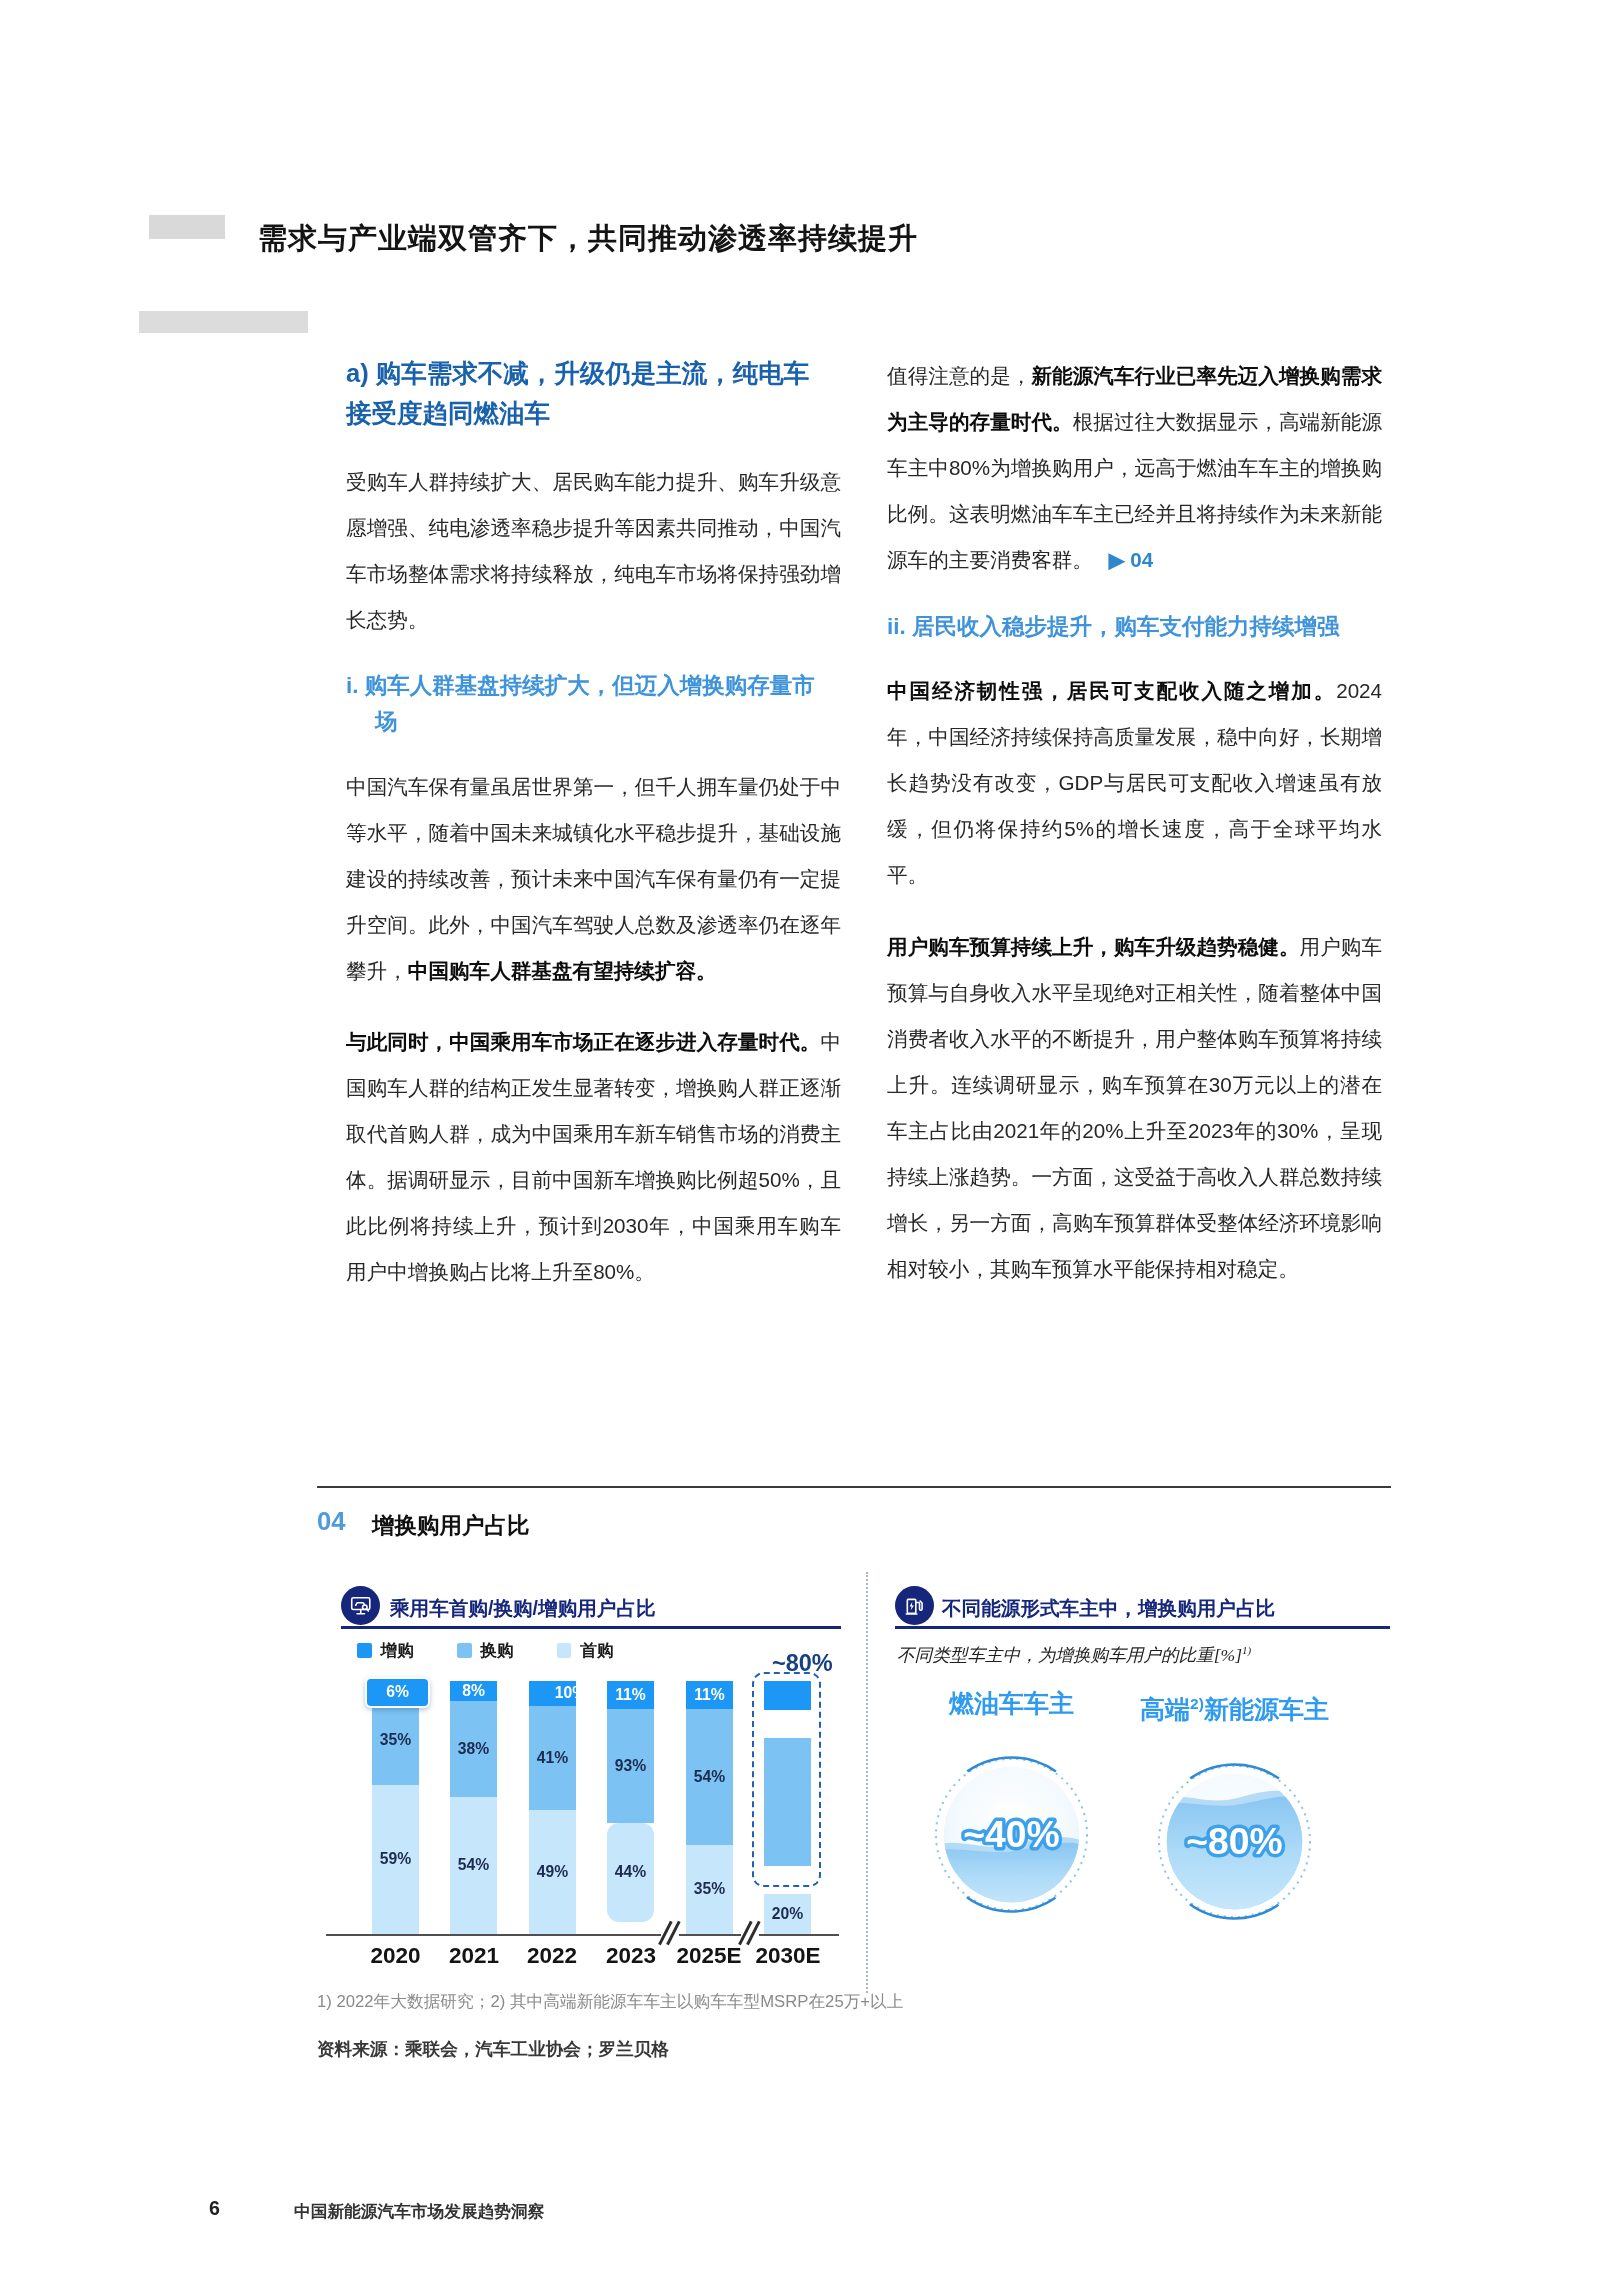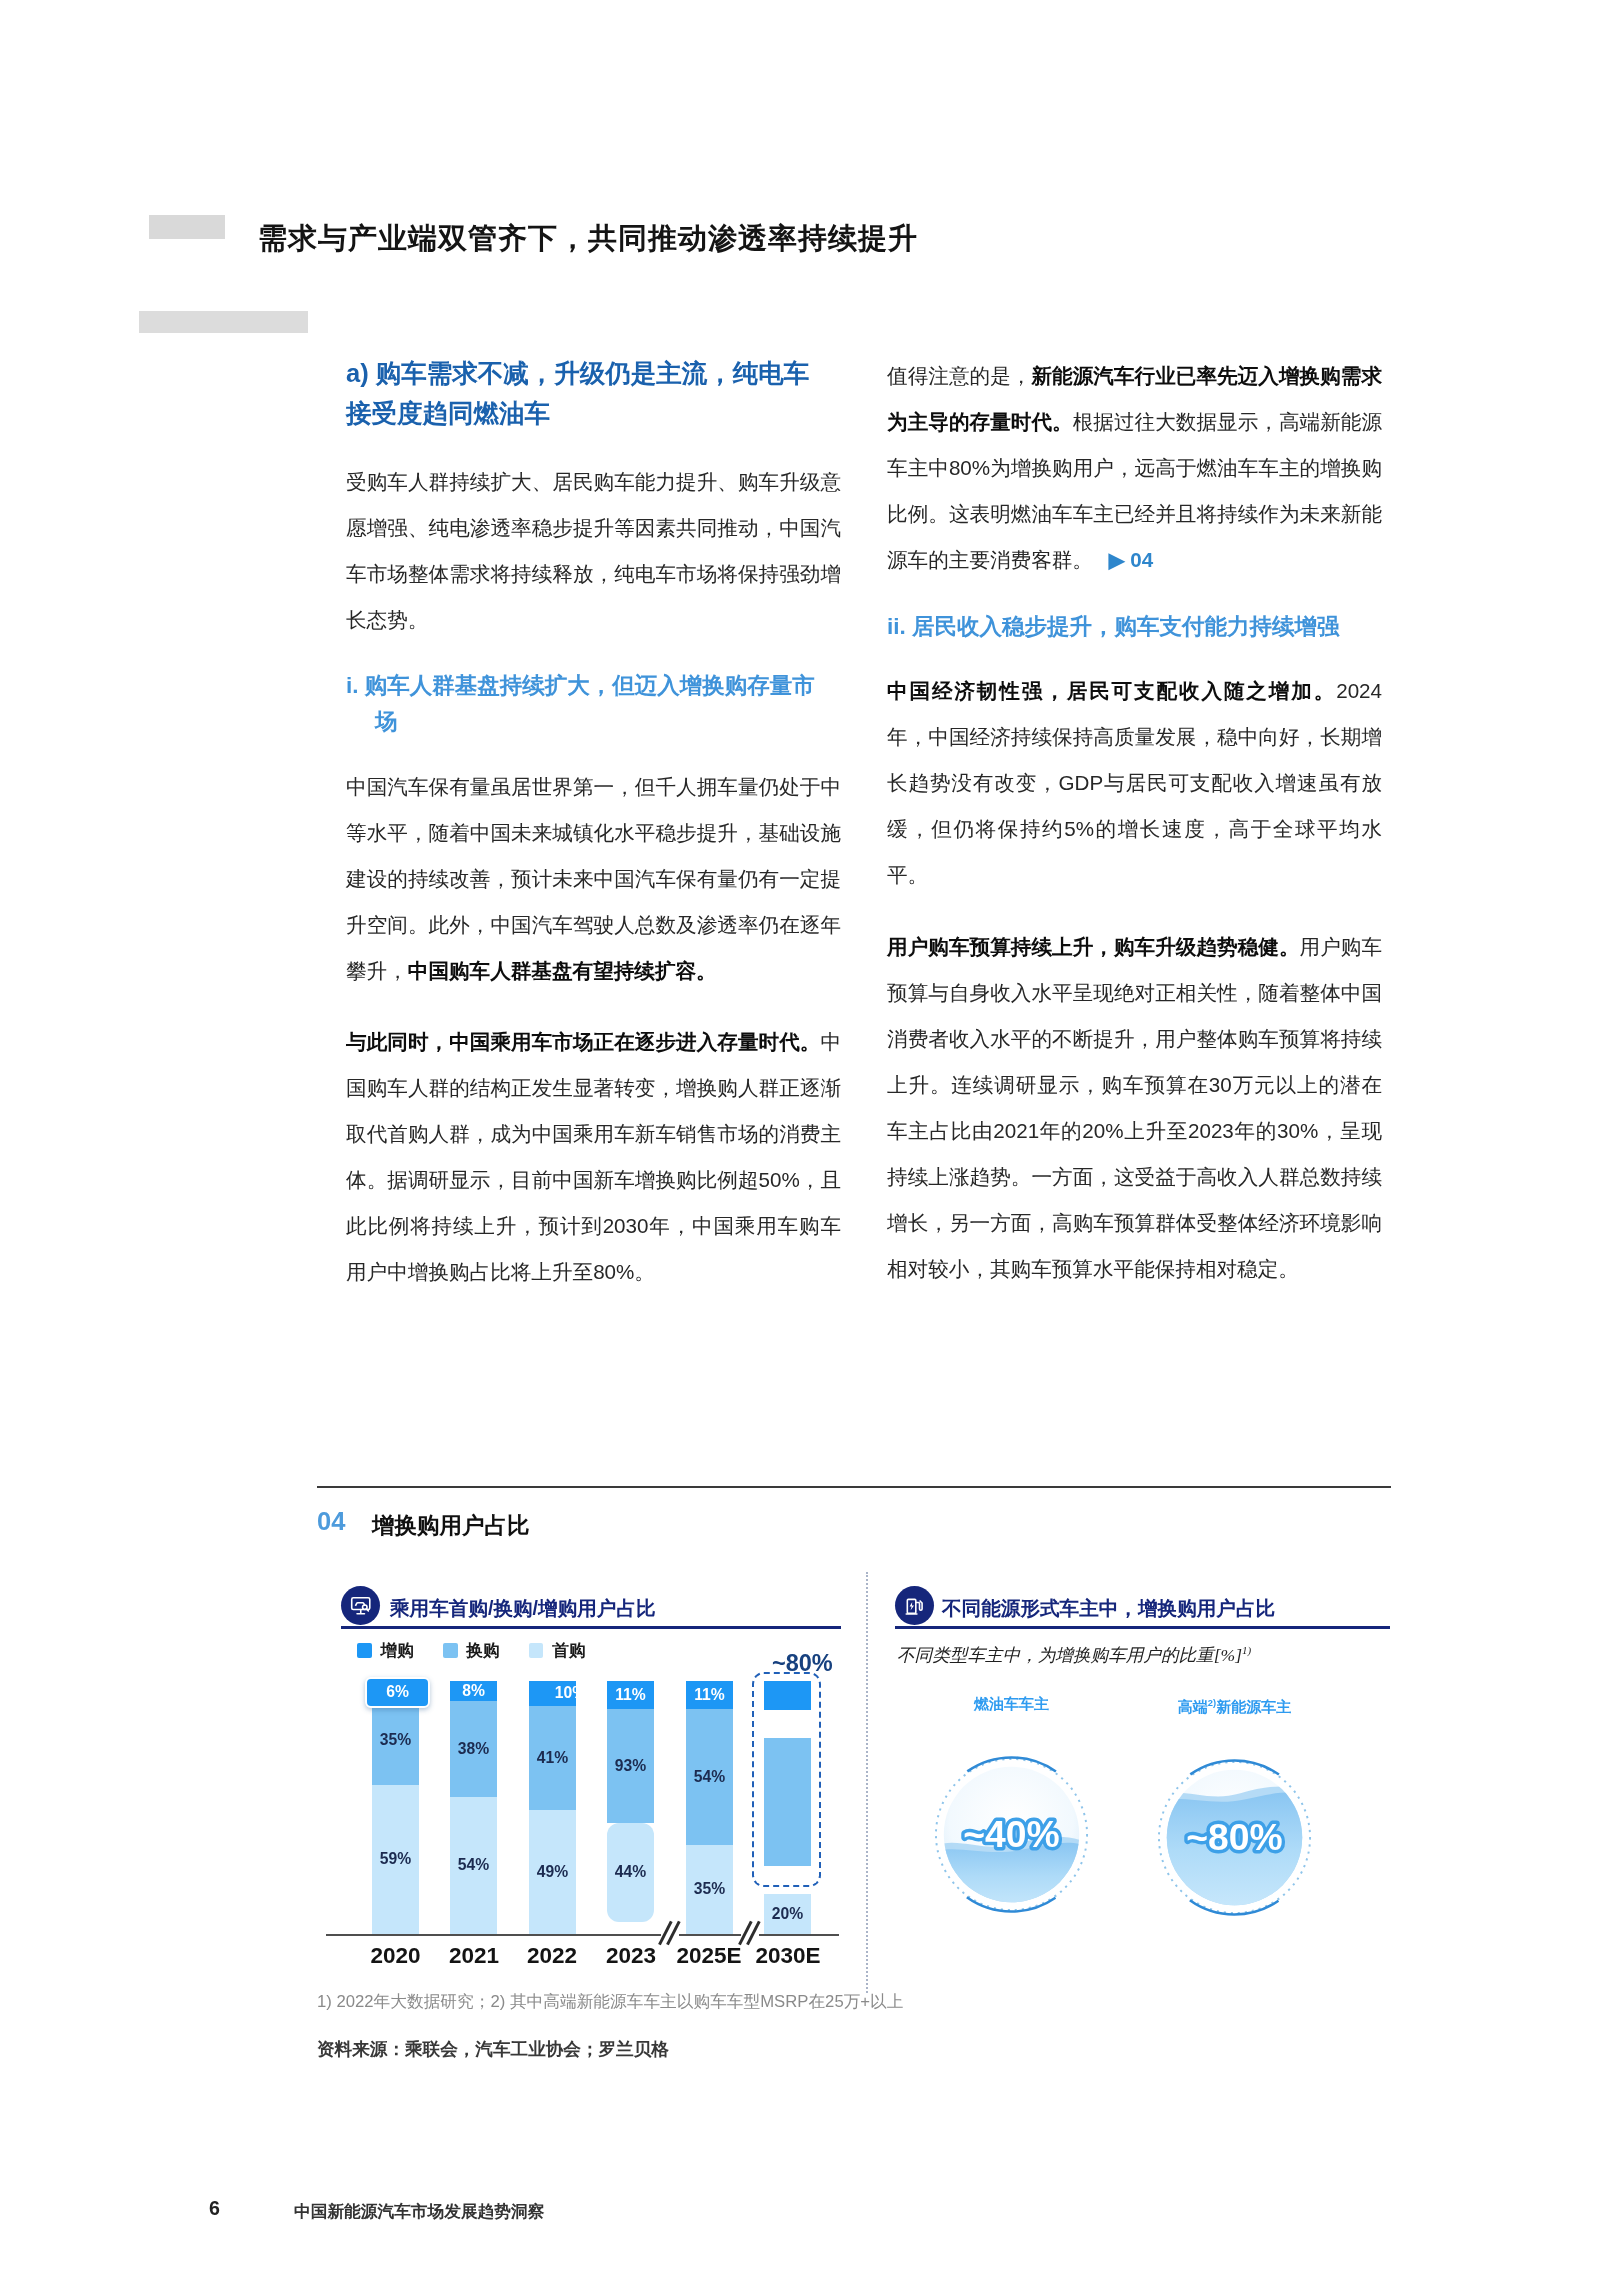--- a/index.html
+++ b/index.html
@@ -30,21 +30,21 @@
   #ex-title{position:absolute;left:372px;top:1510px;font-size:22.5px;font-weight:800;color:#101010;}
 
   
   .panel-icon{position:absolute;width:39px;height:39px;border-radius:50%;background:#15267b;
               display:flex;align-items:center;justify-content:center;}
   .panel-title{position:absolute;font-size:19.6px;font-weight:800;color:#15267b;}
   .panel-rule{position:absolute;height:2.9px;background:#15267b;}
   #divider{position:absolute;left:866px;top:1572px;height:421px;width:0;border-left:2px dotted #aab4c8;}
 
   
-  #legend{position:absolute;left:345px;top:1639px;display:flex;gap:29px;align-items:flex-end;padding-left:12px;}
+  #legend{position:absolute;left:345px;top:1639px;display:flex;gap:43px;align-items:flex-end;padding-left:12px;}
   .lg-item{display:flex;align-items:center;gap:8.8px;}
   .lg-sw{width:14.7px;height:14.7px;border-radius:2px;}
   .lg-lb{font-size:16.7px;font-weight:600;color:#1b1b1b;}
 
   
   #barchart{position:absolute;left:326px;top:1666px;width:519px;height:314px;}
   #axis{position:absolute;left:0;top:268px;width:513px;height:2px;background:#4f4f4f;}
   .bar{position:absolute;top:14.7px;height:253px;display:flex;flex-direction:column;}
   .seg{display:flex;align-items:center;justify-content:center;overflow:visible;}
   .seg0{background:#1d97f5;} .seg1{background:#7cc2f2;} .seg2{background:#c5e6fb;}
@@ -57,21 +57,21 @@
   .year{position:absolute;top:277px;width:94px;text-align:center;font-size:22.5px;font-weight:600;color:#141414;}
   .axis-break{position:absolute;top:254px;width:17.6px;height:27.4px;background:#ffffff;z-index:2;}
   .axis-break span{position:absolute;width:2.9px;height:25.5px;background:#2d2d2d;transform:rotate(27deg);}
   .callout-rect{position:absolute;border:2.9px dashed #2060b8;border-radius:11.8px;z-index:2;}
   .callout-label{position:absolute;font-size:23.5px;font-weight:800;color:#17417f;z-index:3;white-space:nowrap;}
 
   
   #rp-subtitle{position:absolute;left:897px;top:1643px;font-size:17.6px;font-style:italic;
                font-family:"Liberation Serif",serif;color:#1f1f1f;}
   .gauge-wrap{position:absolute;top:1690px;width:235px;display:flex;flex-direction:column;align-items:center;}
-  .gauge-label{font-size:15px;font-weight:800;color:#2e9bf0;line-height:27.4px;margin-bottom:39px;white-space:nowrap;}
+  .gauge-label{font-size:25px;font-weight:800;color:#2e9bf0;line-height:27.4px;margin-bottom:39px;white-space:nowrap;}
   .gauge-text{font-size:38px;font-weight:bold;fill:#ffffff;stroke:#3da0e8;stroke-width:7px;
               paint-order:stroke;stroke-linejoin:round;font-family:"Liberation Sans",sans-serif;}
 
   
   #footnote{position:absolute;left:317px;top:1990px;font-size:16.7px;color:#8a8a8a;}
   #source{position:absolute;left:317px;top:2037px;font-size:17.6px;font-weight:600;color:#383838;}
 
   
   #footer-num{position:absolute;left:209px;top:2197px;font-size:19.6px;font-weight:600;color:#222;}
   #footer-text{position:absolute;left:294px;top:2200px;font-size:16.7px;font-weight:600;color:#333;}

